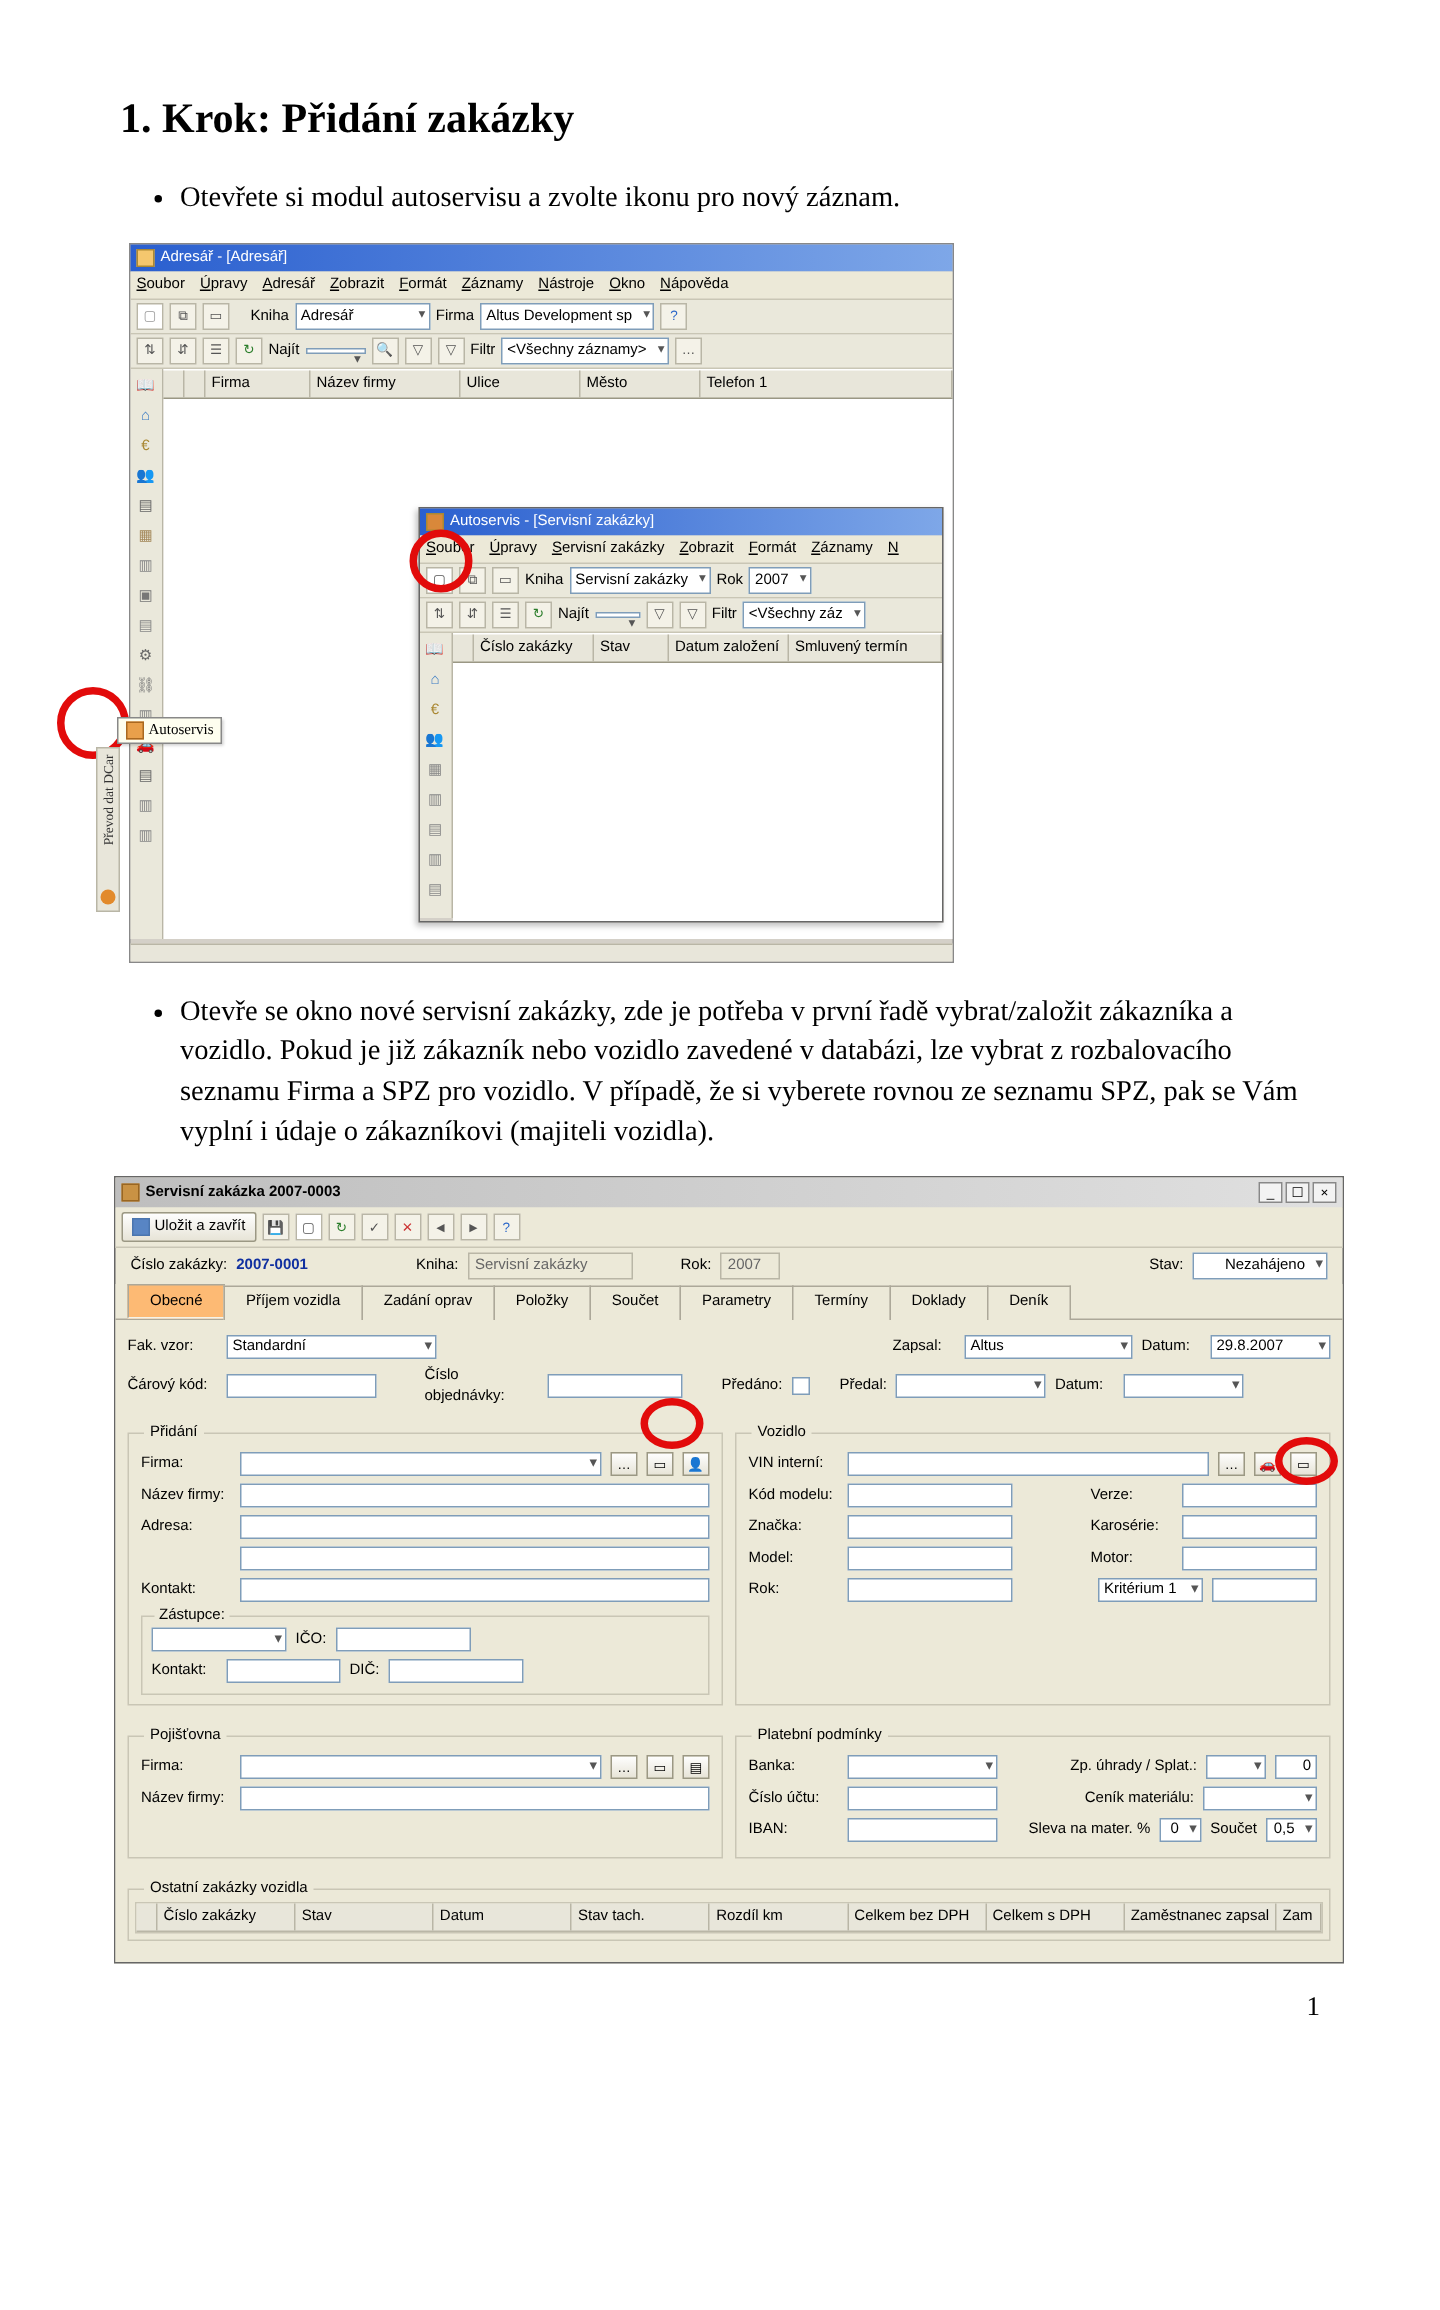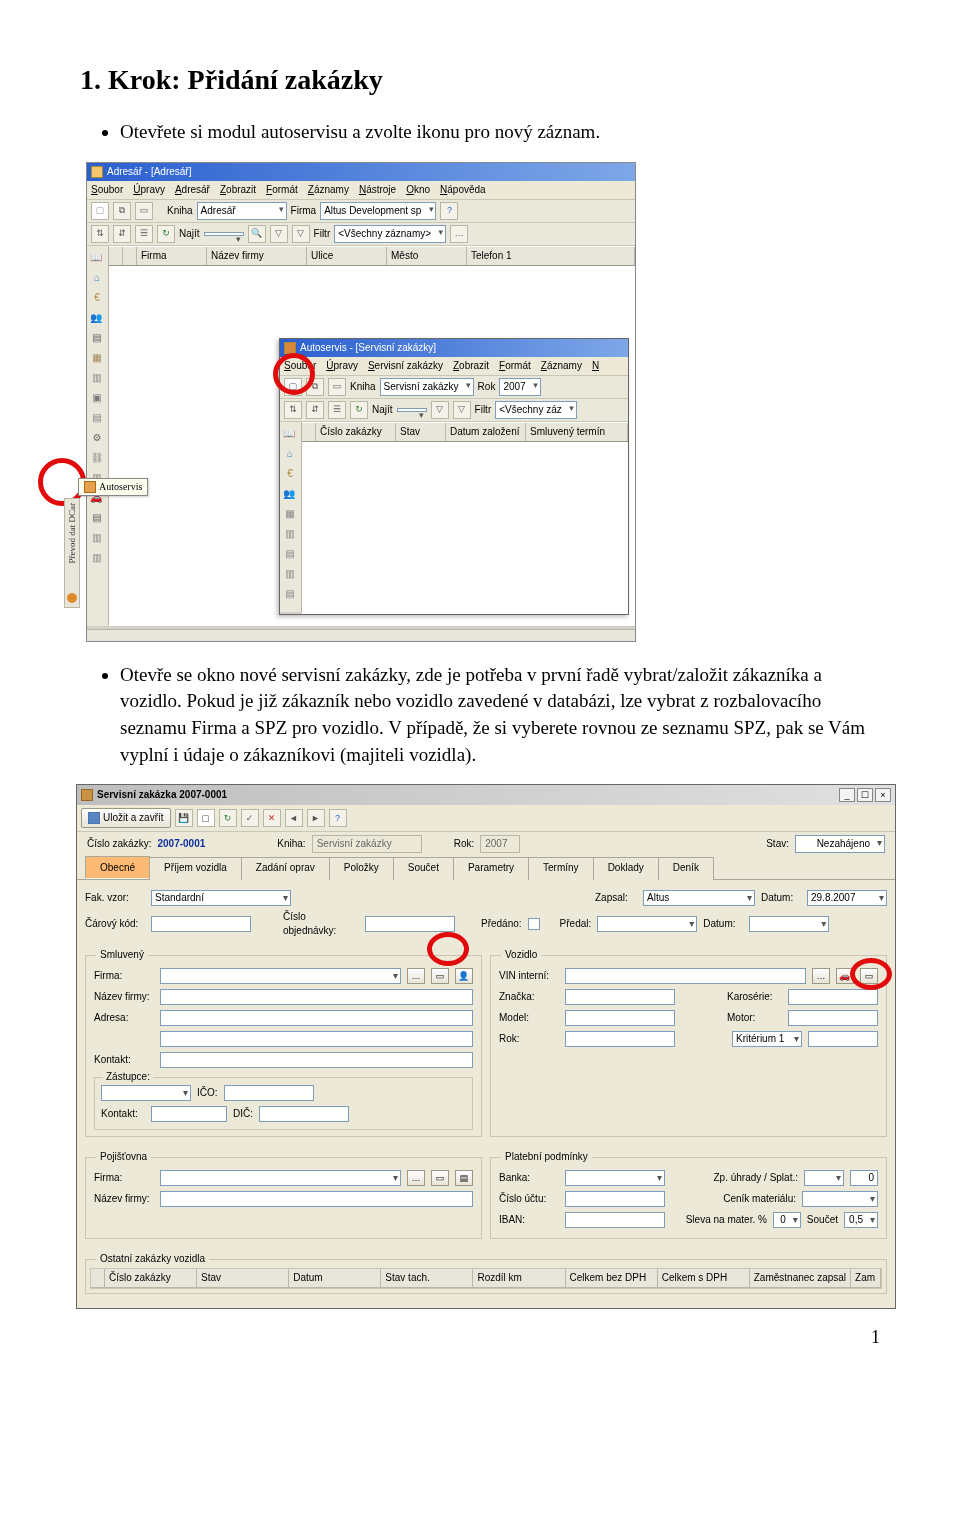--- a/index.html
+++ b/index.html
@@ -542,21 +542,21 @@
 </div>
 
 <ul class="instruction" style="margin-top:20px;margin-left:40px;">
   <li>Otevře se okno nové servisní zakázky, zde je potřeba v první řadě vybrat/založit zákazníka a vozidlo. Pokud je již zákazník nebo vozidlo zavedené v databázi, lze vybrat z rozbalovacího seznamu Firma a SPZ pro vozidlo. V případě, že si vyberete rovnou ze seznamu SPZ, pak se Vám vyplní i údaje o zákazníkovi (majiteli vozidla).</li>
 </ul>
 
 <div class="screenshot ss2">
 
   <div class="titlebar2">
     <span class="tb-icon" style="width:12px;height:12px;background:#c99244;border:1px solid #996622;"></span>
-    <span style="font-weight:bold;">Servisní zakázka 2007-0001</span>
+    <span style="font-weight:bold;">Servisní zakázka 2007-0003</span>
     <div class="wcontrols">
       <div class="wbtn">_</div>
       <div class="wbtn">☐</div>
       <div class="wbtn">×</div>
     </div>
   </div>
 
   <div class="ss2-toolbar">
     <div class="btn-ui">
       <span class="bicon" style="background:#5885c4;"></span>
@@ -622,21 +622,21 @@
       <span style="flex:0 0 8px;"></span>
       <span>Předal:</span>
       <div class="finput combo" style="width:100px;padding-right:14px;"></div>
       <span class="flbl" style="width:40px;">Datum:</span>
       <div class="finput combo" style="width:80px;padding-right:14px;"></div>
     </div>
 
     <div class="two-col">
 
       <div class="fieldset">
-        <div class="legend">Smluvený</div>
+        <div class="legend">Přidání</div>
         <div class="frow">
             <span class="flbl">Firma:</span>
           <div class="finput combo" style="flex:1;padding-right:14px;"></div>
           <div class="ibtn">…</div>
           <div class="ibtn">▭</div>
           <div class="ibtn">👤</div>
         </div>
         <div class="frow">
             <span class="flbl">Název firmy:</span>
           <div class="finput" style="flex:1;"></div>
@@ -671,20 +671,26 @@
       </div>
 
       <div class="fieldset" style="position:relative;">
         <div class="legend">Vozidlo</div>
         <div class="frow">
             <span class="flbl">VIN interní:</span>
           <div class="finput" style="flex:1;"></div>
           <div class="ibtn">…</div>
           <div class="ibtn">🚗</div>
           <div class="ibtn">▭</div>
+        </div>
+        <div class="frow">
+            <span class="flbl">Kód modelu:</span>
+          <div class="finput" style="width:110px;"></div>
+          <span style="margin-left:auto;width:55px;">Verze:</span>
+          <div class="finput" style="width:90px;"></div>
         </div>
         <div class="frow">
             <span class="flbl">Značka:</span>
           <div class="finput" style="width:110px;"></div>
           <span style="margin-left:auto;width:55px;">Karosérie:</span>
           <div class="finput" style="width:90px;"></div>
         </div>
         <div class="frow">
             <span class="flbl">Model:</span>
           <div class="finput" style="width:110px;"></div>

